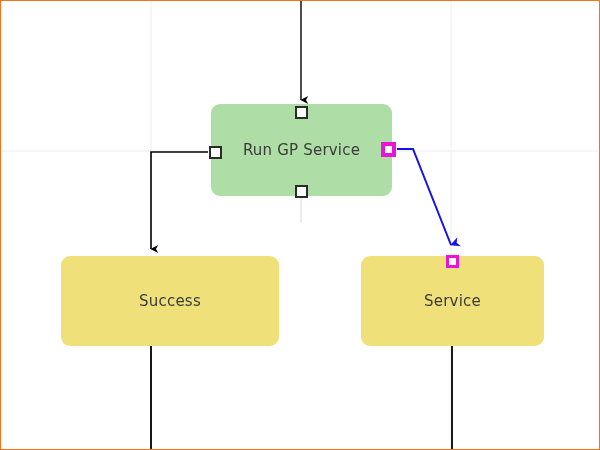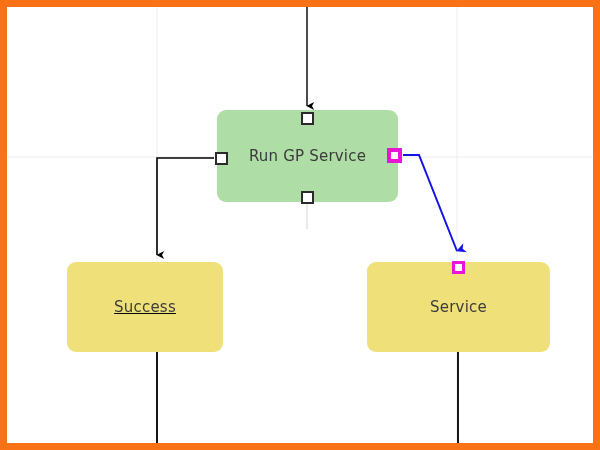--- a/index.html
+++ b/index.html
@@ -9,21 +9,21 @@
     background: #ffffff;
   }
   body {
     font-family: "DejaVu Sans", sans-serif;
   }
   #canvas {
     position: relative;
     width: 600px;
     height: 450px;
     background: #ffffff;
-    border: 7px solid #f97316;
+    border: 1px solid #f97316;
     box-sizing: border-box;
     overflow: hidden;
   }
   #grid-layer, #edge-layer, #node-layer, #port-layer {
     position: absolute;
     left: 0;
     top: 0;
     width: 600px;
     height: 450px;
   }
@@ -108,21 +108,21 @@
 
     <path d="M 150 345 L 150 450" stroke="#000000" stroke-width="1.8" fill="none"></path>
     <path d="M 451 345 L 451 450" stroke="#000000" stroke-width="1.8" fill="none"></path>
   </svg>
 
   <div id="node-layer">
     <div class="node node-process" style="left:210px; top:103px; width:181px; height:92px;">
       <span class="node-label">Run GP Service</span>
     </div>
 
-    <div class="node node-terminal" style="left:60px; top:255px; width:156px; height:90px;text-decoration:underline;">
+    <div class="node node-terminal" style="left:60px; top:255px; width:218px; height:90px;">
       <span class="node-label">Success</span>
     </div>
 
     <div class="node node-terminal" style="left:360px; top:255px; width:183px; height:90px;">
       <span class="node-label">Service</span>
     </div>
   </div>
 
   <div id="port-layer">
     <div class="port port-plain" style="left:294px; top:105px;"></div>

